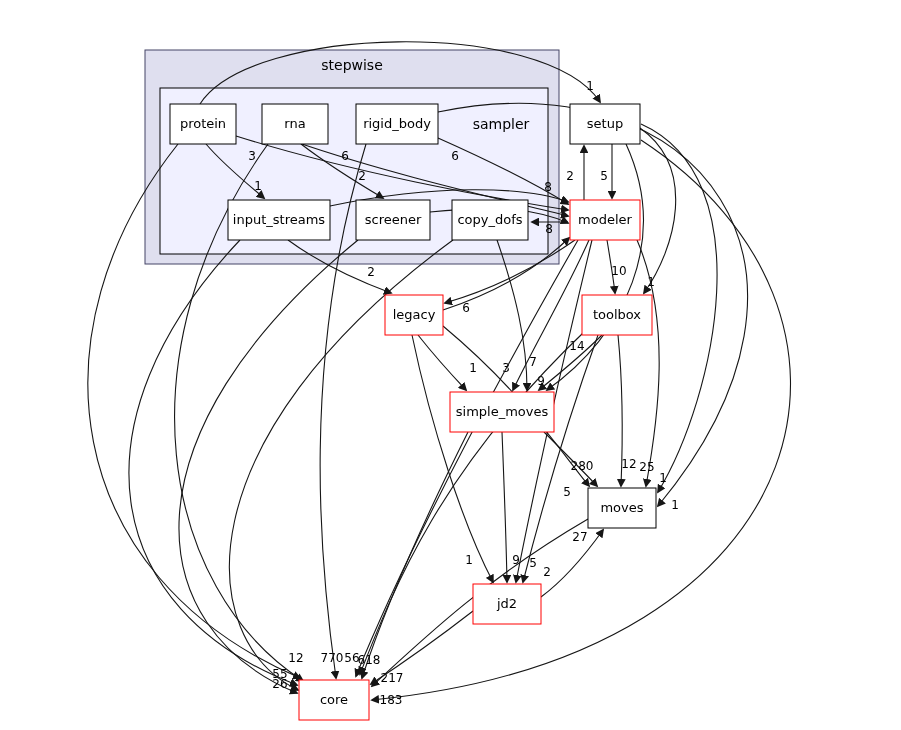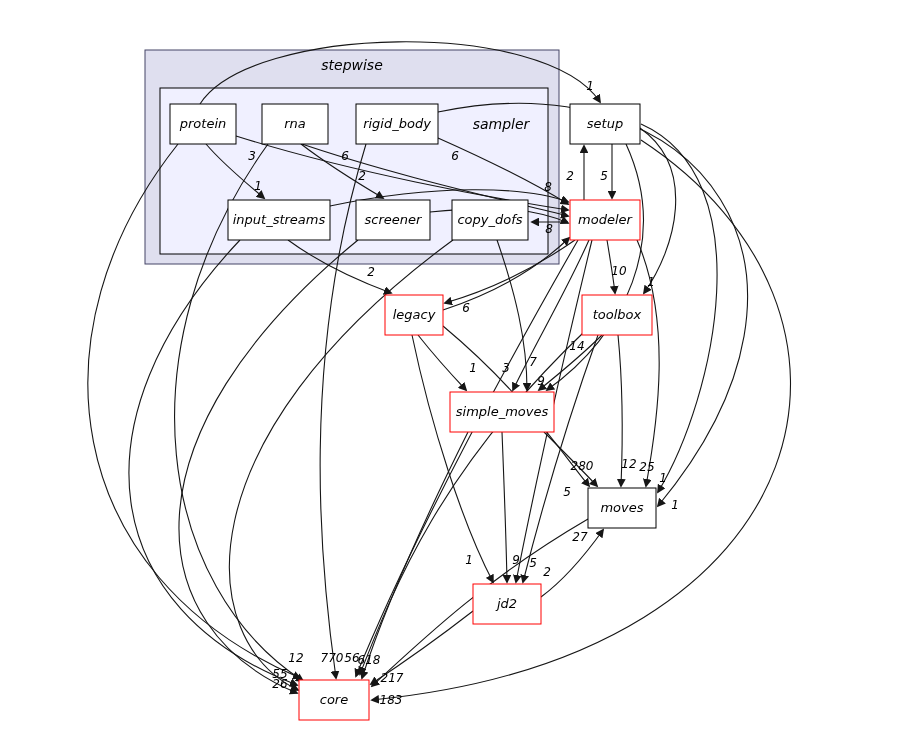--- a/index.html
+++ b/index.html
@@ -6,21 +6,20 @@
     margin: 0;
     padding: 0;
     background: #ffffff;
   }
   .canvas {
     position: relative;
     width: 829px;
     height: 730px;
     background: #ffffff;
     overflow: hidden;
-    font-style: italic;
   }
   svg {
     font-family: "DejaVu Sans", sans-serif;
   }
   .node-label {
     font-size: 13px;
     fill: #000000;
   }
   .cluster-label {
     font-size: 14px;

